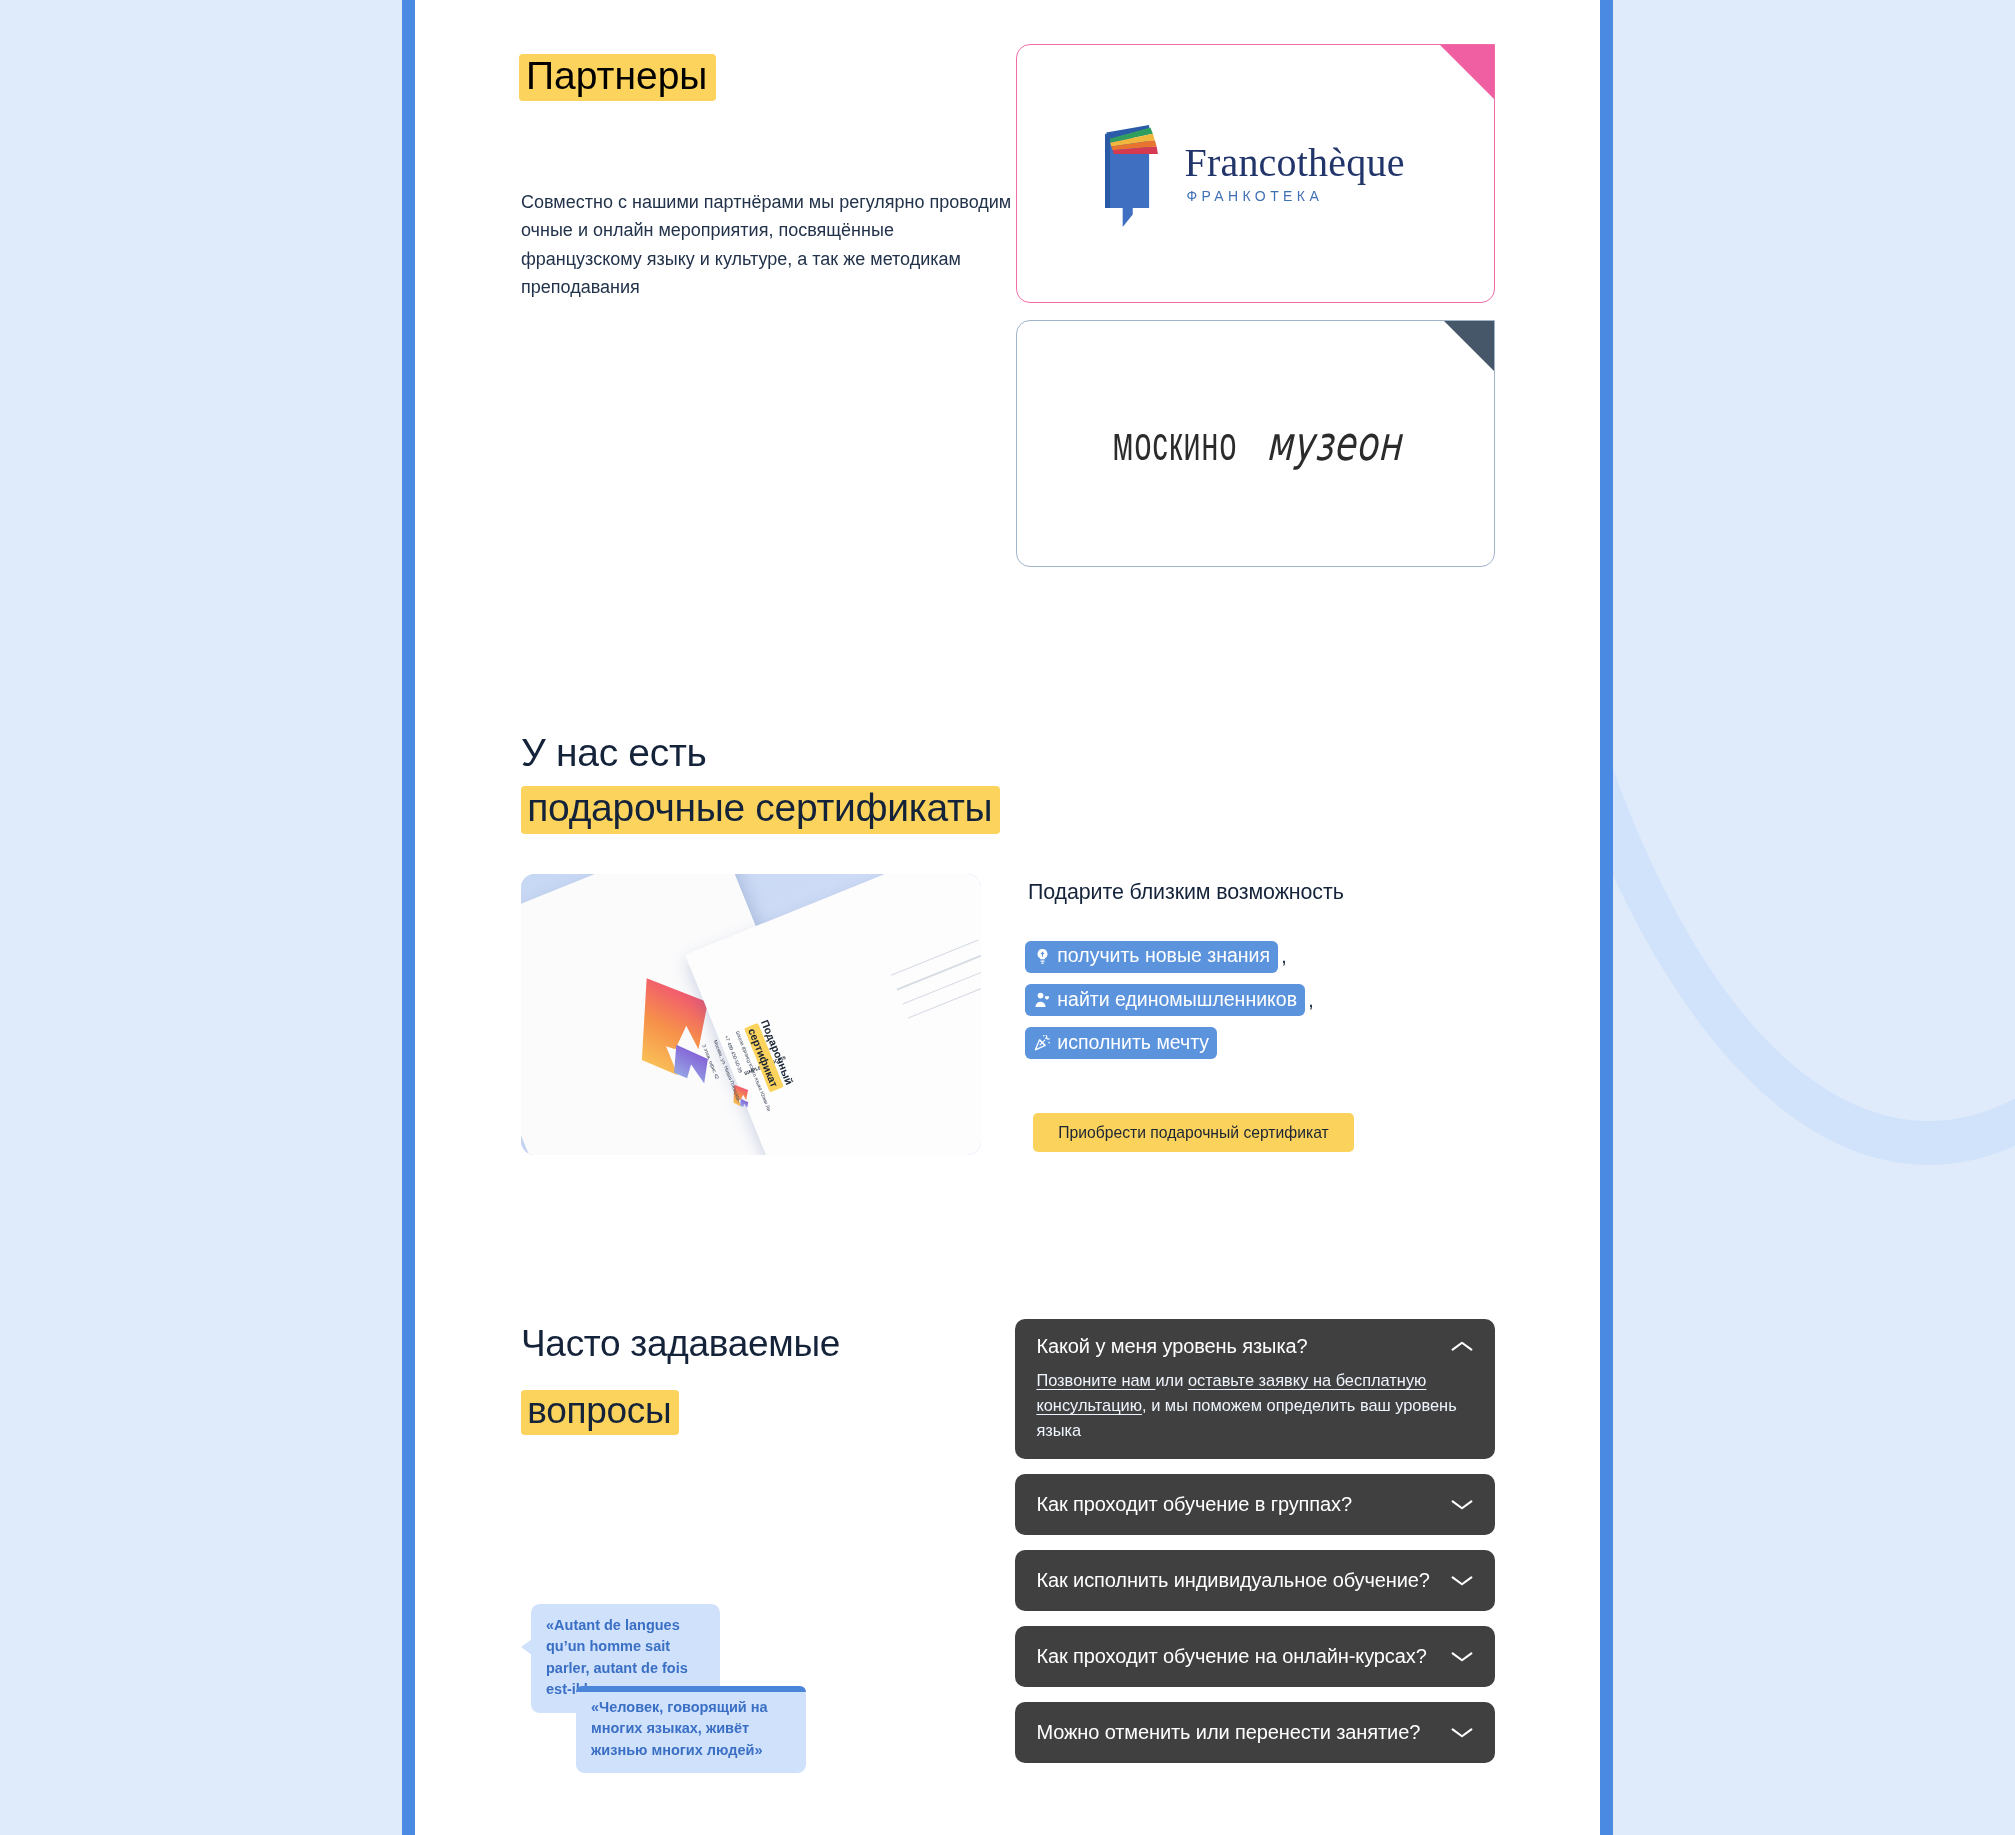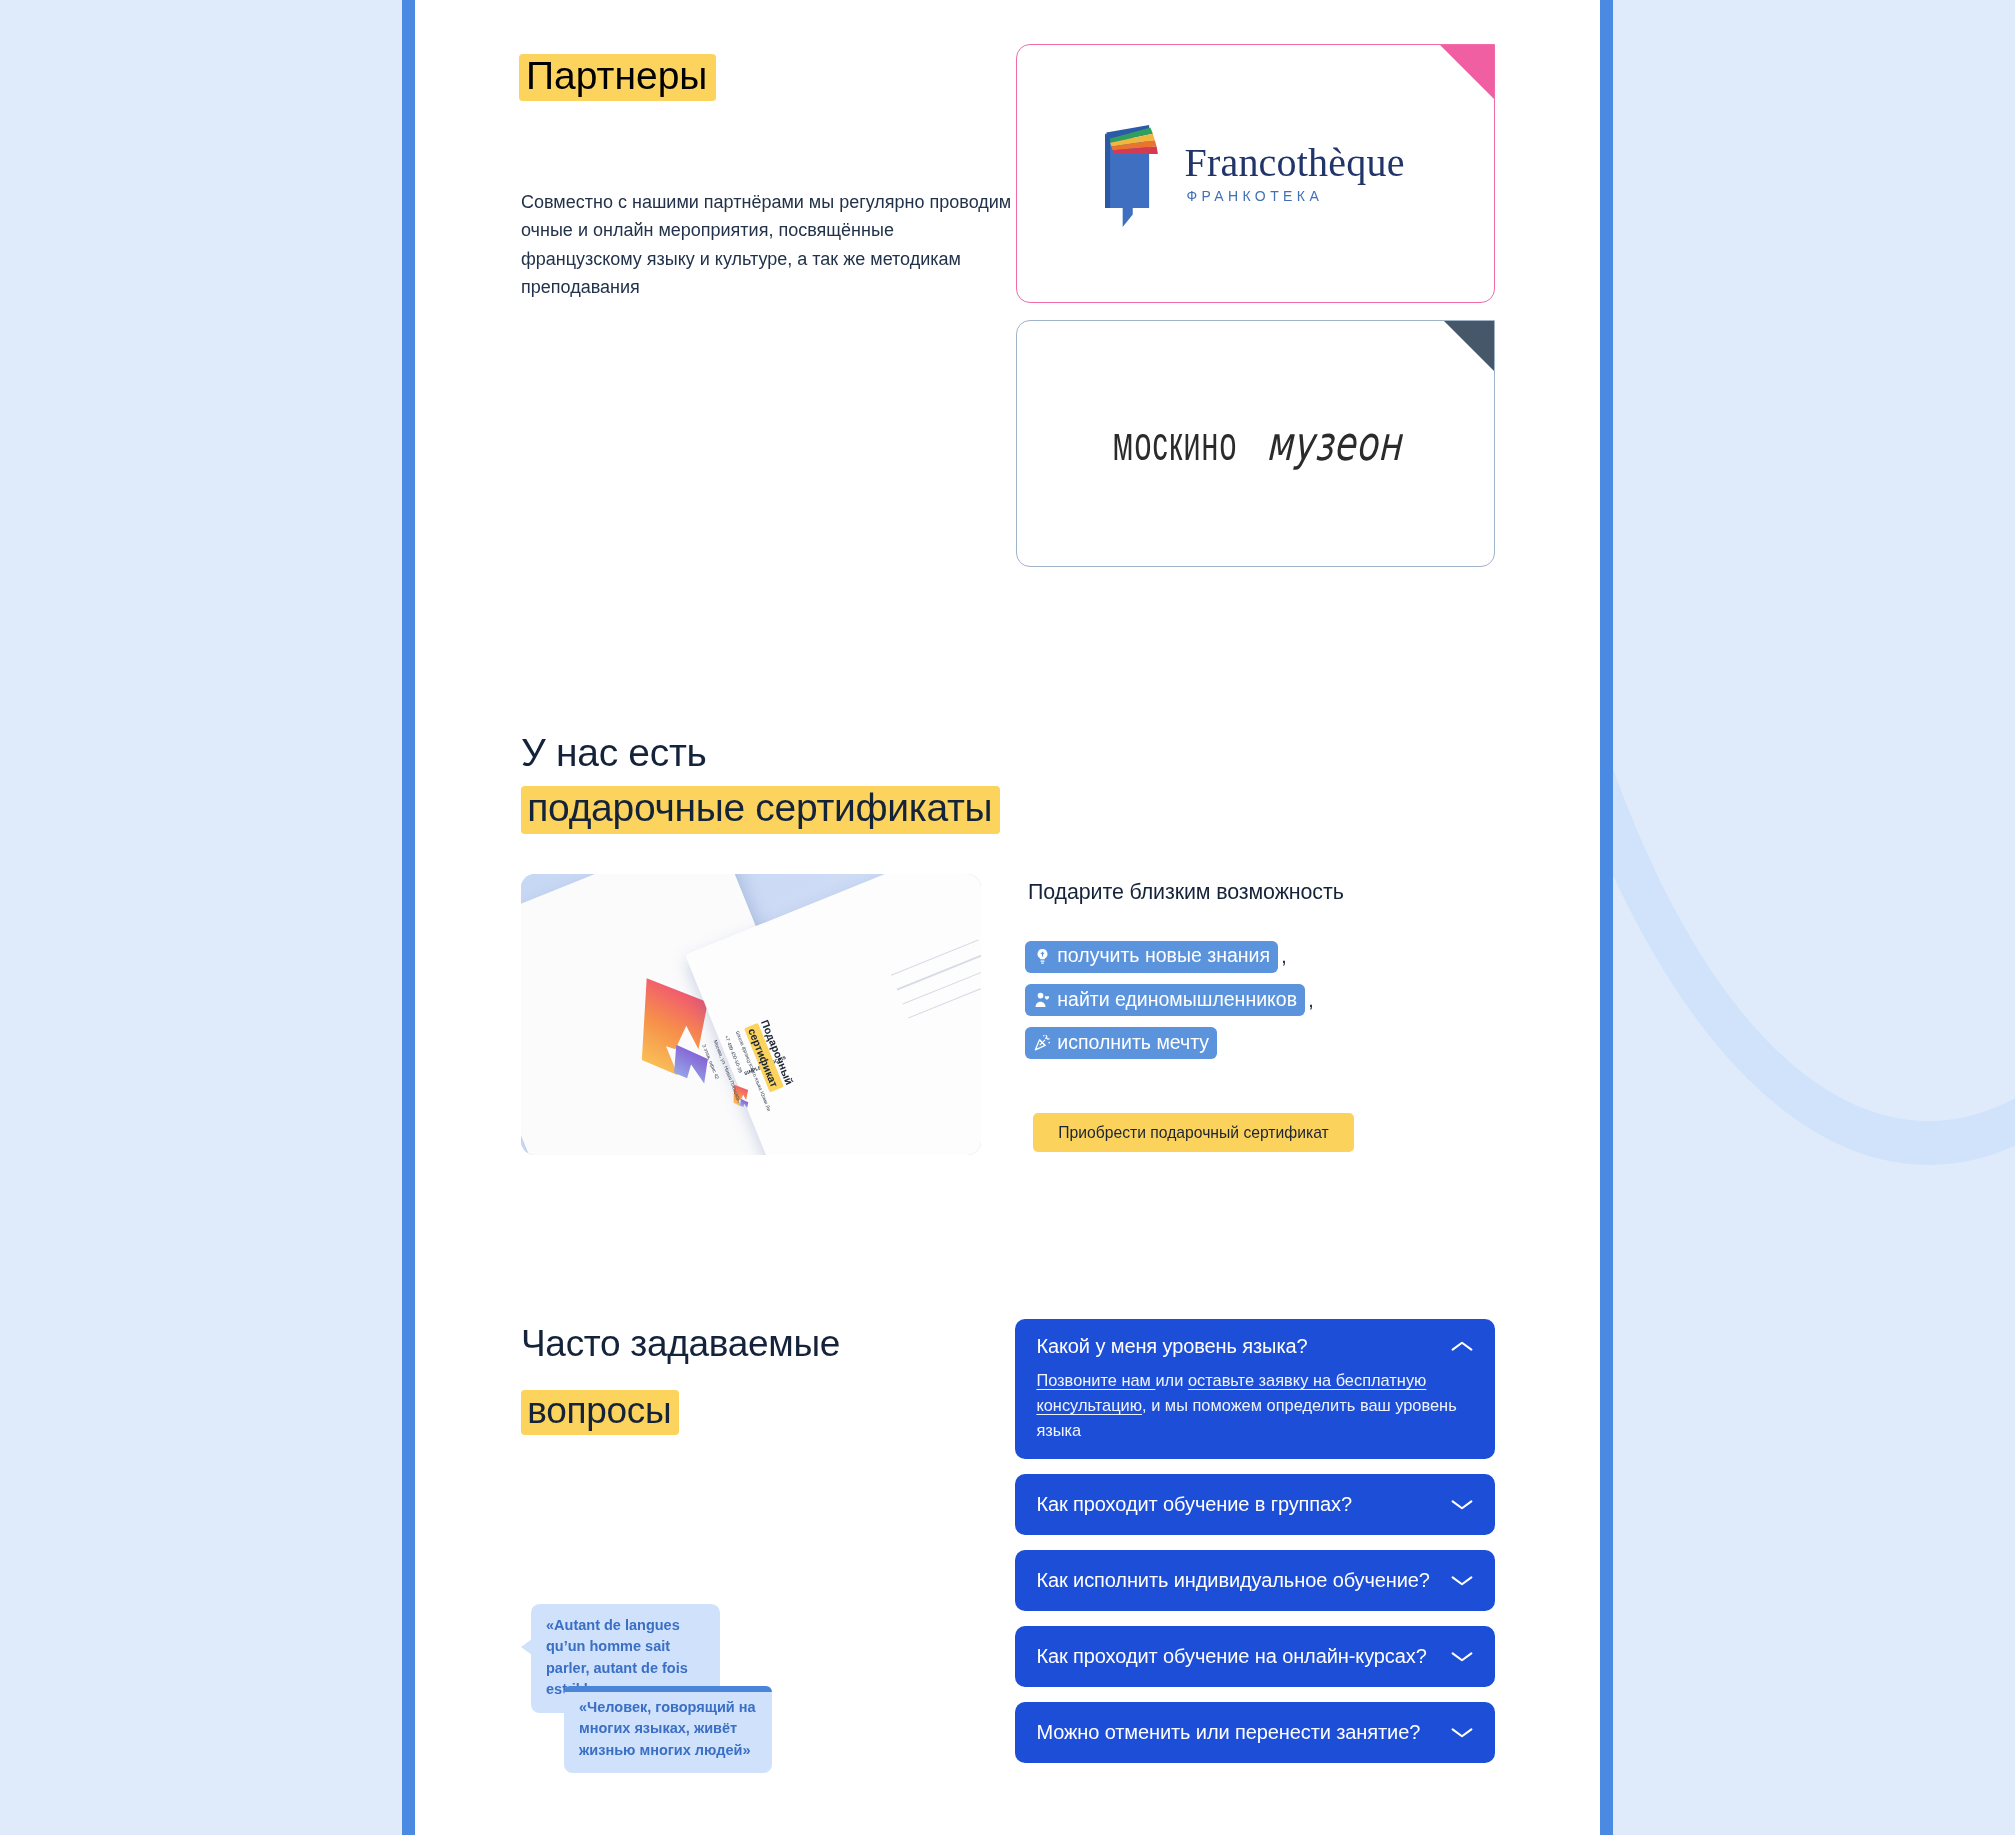--- a/index.html
+++ b/index.html
@@ -246,21 +246,21 @@
   }
 
   
   .faq-title { position: absolute; left: 521px; top: 1322px; }
   .faq-title .l1 { font-size: 37px; color:#14233a; display:block; letter-spacing:-0.3px;}
   .faq-title .l2 { margin-top: 20px; display:inline-block; }
   .faq-title .l2 .hl { font-size: 37px; padding: 1.9px 7.6px 5px 6.3px; }
 
   #faq-list { position: absolute; left: 1015px; top: 1319px; width: 480px; }
   .faq-item {
-    background: #1d4ed8;
+    background: #404040;
     border-radius: 10px;
     margin-bottom: 15px;
     padding: 16.4px 21.4px 16.4px 21.4px;
     cursor: pointer;
   }
   .faq-head {
     display: flex; align-items: center; justify-content: space-between; gap: 12.6px;
   }
   .faq-q { color: #fff; font-size: 20px; letter-spacing: -0.1px; }
   .faq-chev { flex: 0 0 auto; }
@@ -284,21 +284,21 @@
     padding: 11.3px 14px 12.6px 15px;
   }
   #bubble-1 { left: 15px; top: 5px; width: 189px; }
   #bubble-1::before {
     content: ""; position: absolute; left: -10px; top: 35px;
     width: 0; height: 0;
     border-top: 8.8px solid transparent;
     border-bottom: 8.8px solid transparent;
     border-right: 11.3px solid #cfe1fb;
   }
-  #bubble-2 { left: 48px; top: 87px; width: 208px; z-index: 2; }
+  #bubble-2 { left: 60px; top: 87px; width: 230px; z-index: 2; }
   #bubble-2 .cap {
     position: absolute; left: 0; top: 0; right: 0; height: 6.3px;
     background: #4a85da; border-radius: 8.8px 8.8px 0 0;
   }
   #bubble-2 .btxt { position: relative; }
 </style>
 </head>
 <body>
 
 <div id="page">

